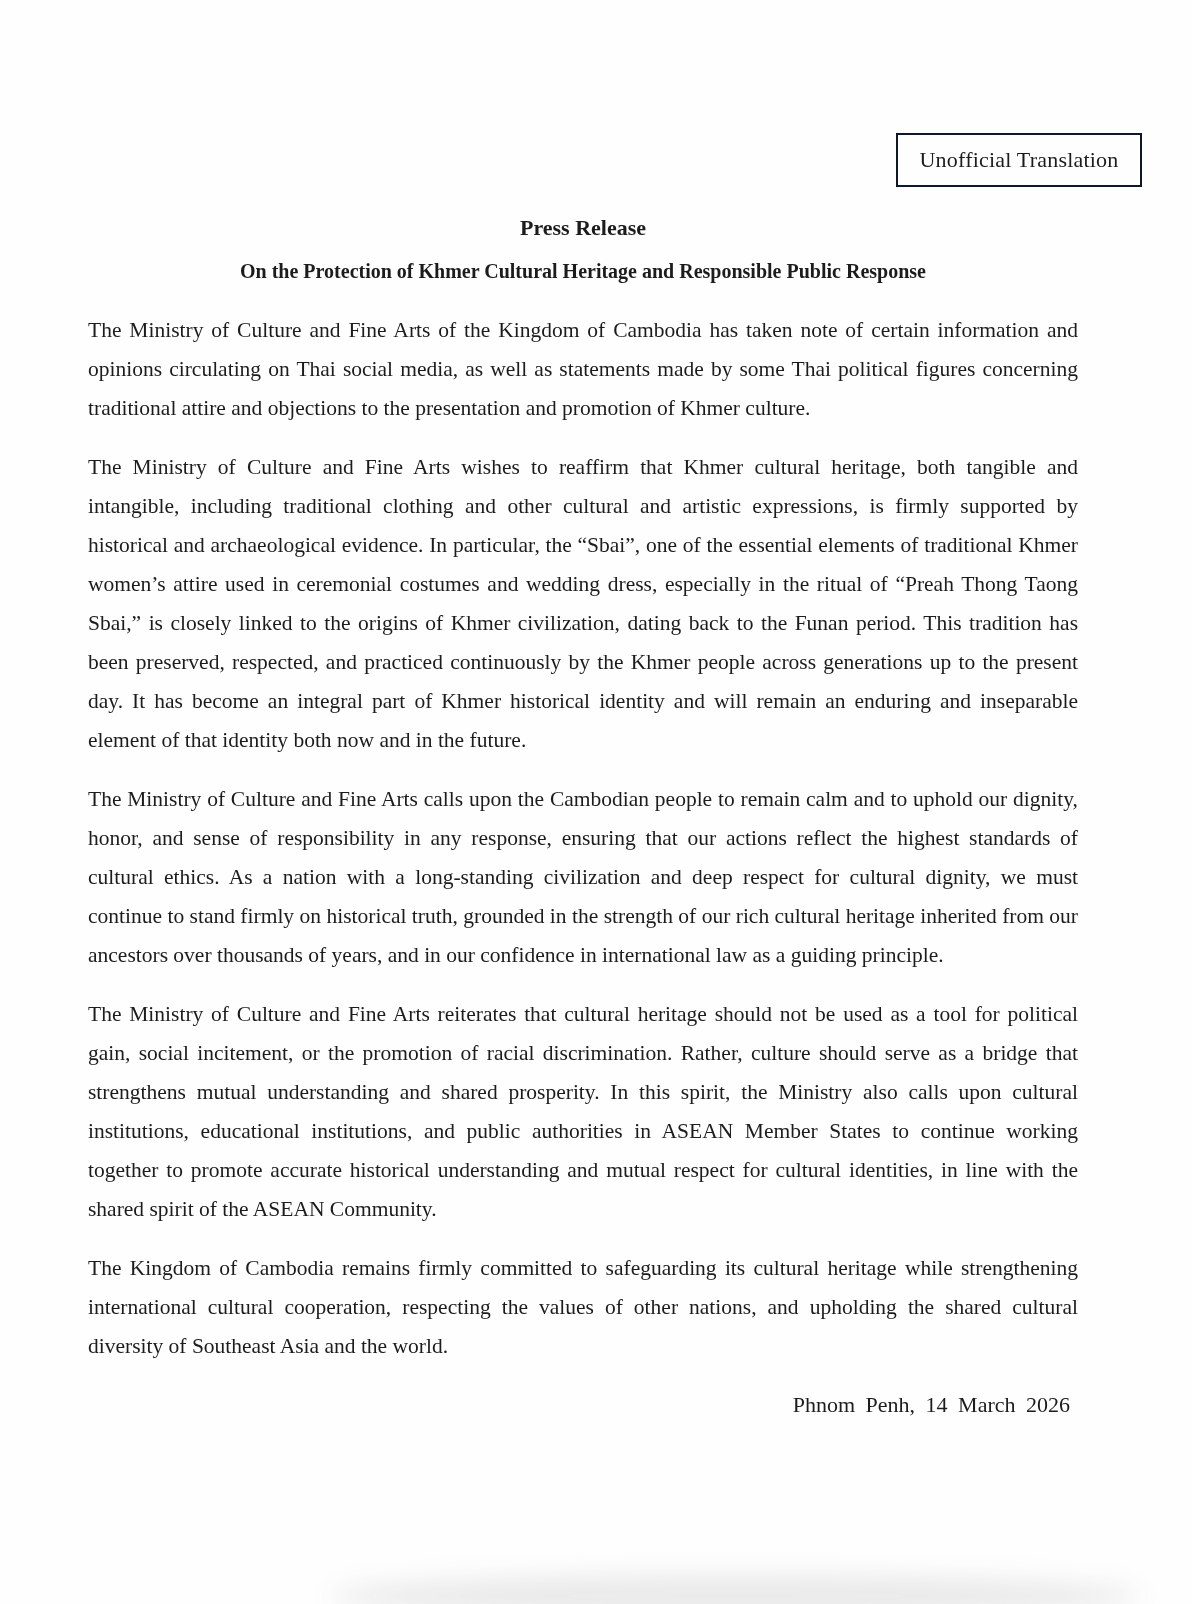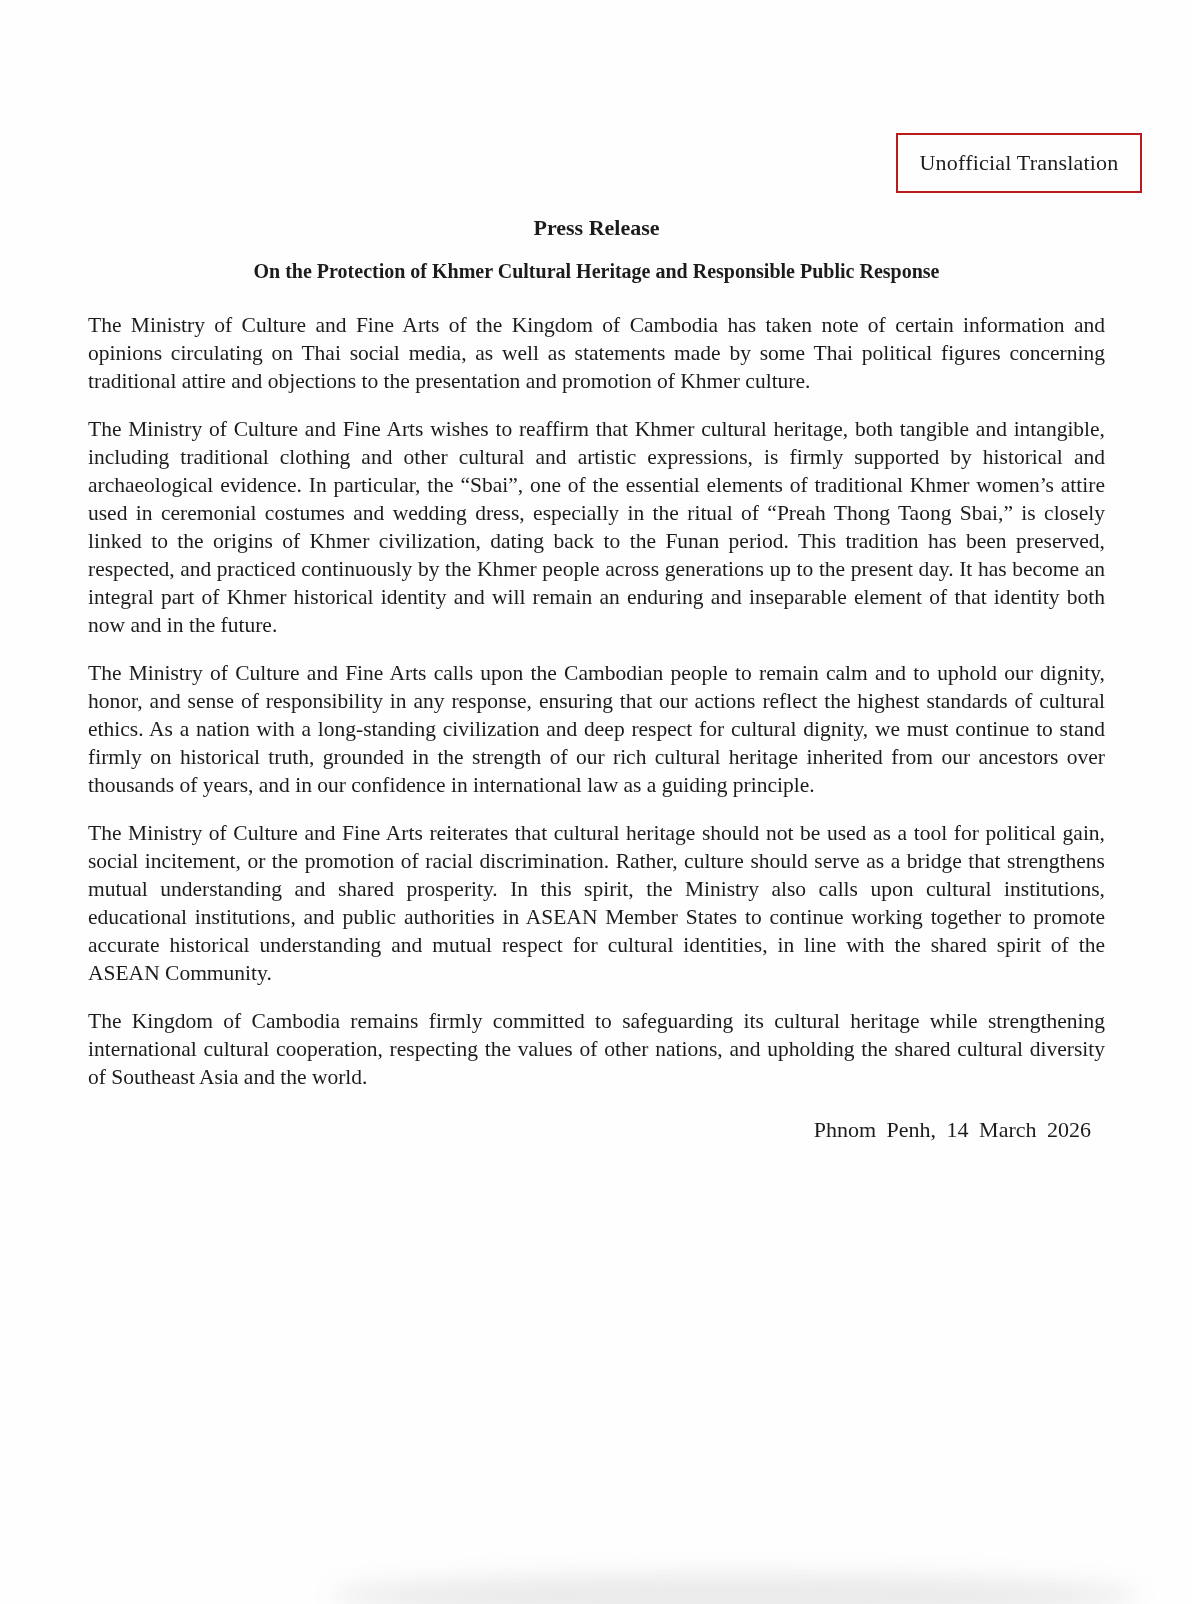--- a/index.html
+++ b/index.html
@@ -15,32 +15,32 @@
     background: #fefefe;
     font-family: "Liberation Serif", "DejaVu Serif", serif;
     color: #1c1c1c;
     overflow: hidden;
   }
   .badge {
     position: absolute;
     top: 133px;
     left: 896px;
     width: 246px;
-    height: 60px;
-    border: 2px solid #b91c1c;
+    height: 54px;
+    border: 2px solid #0f172a;
     box-sizing: border-box;
     display: flex;
     align-items: center;
     justify-content: center;
     font-size: 22px;
     letter-spacing: 0.2px;
     background: #fefefe;
   }
   .content {
-    padding: 0 87px 0 88px;
+    padding: 0 114px 0 88px;
   }
   .title {
     margin: 0;
     padding-top: 214px;
     font-size: 22px;
     font-weight: 700;
     text-align: center;
     line-height: 28px;
   }
   .subtitle {
@@ -50,26 +50,26 @@
     font-weight: 700;
     text-align: center;
     line-height: 28px;
   }
   .body-text {
     padding-top: 26px;
   }
   .body-text p {
     margin: 0 0 20px 0;
     font-size: 21.5px;
-    line-height: 28px;
+    line-height: 39px;
     text-align: justify;
     text-justify: inter-word;
   }
   .dateline {
-    margin: 14px;
+    margin: 8px;
     padding-top: 4px;
     font-size: 22px;
     text-align: right;
     word-spacing: 5px;
     line-height: 30px;
   }
   .bottom-shade {
     position: absolute;
     bottom: -14px;
     left: 330px;

